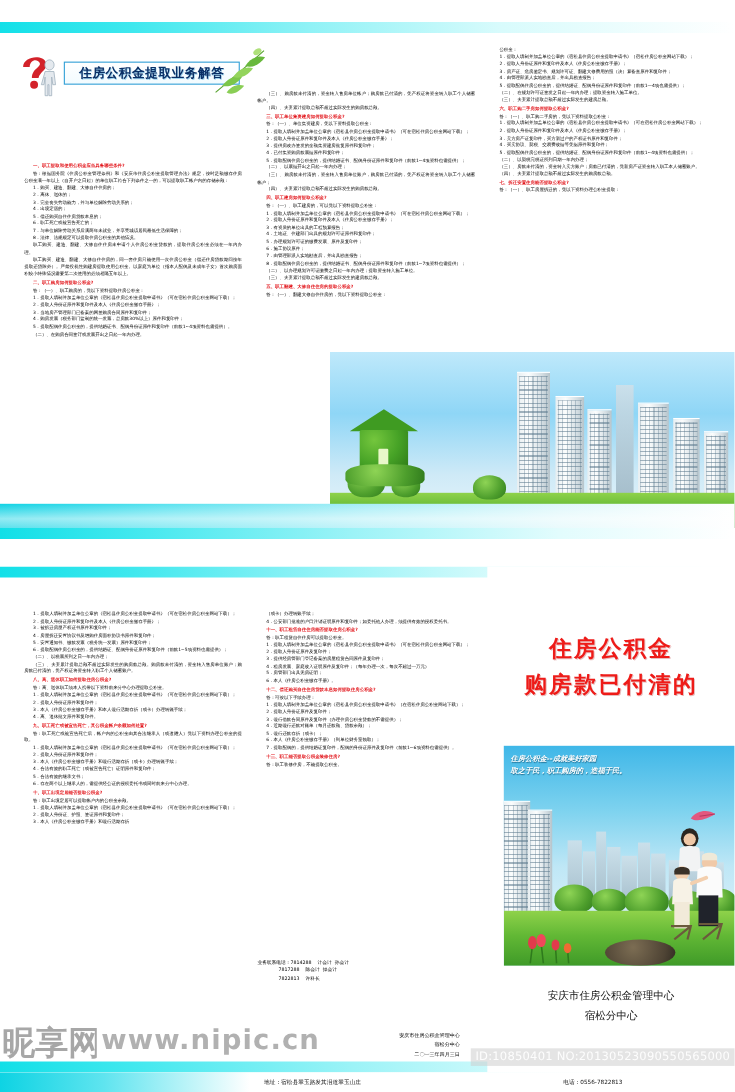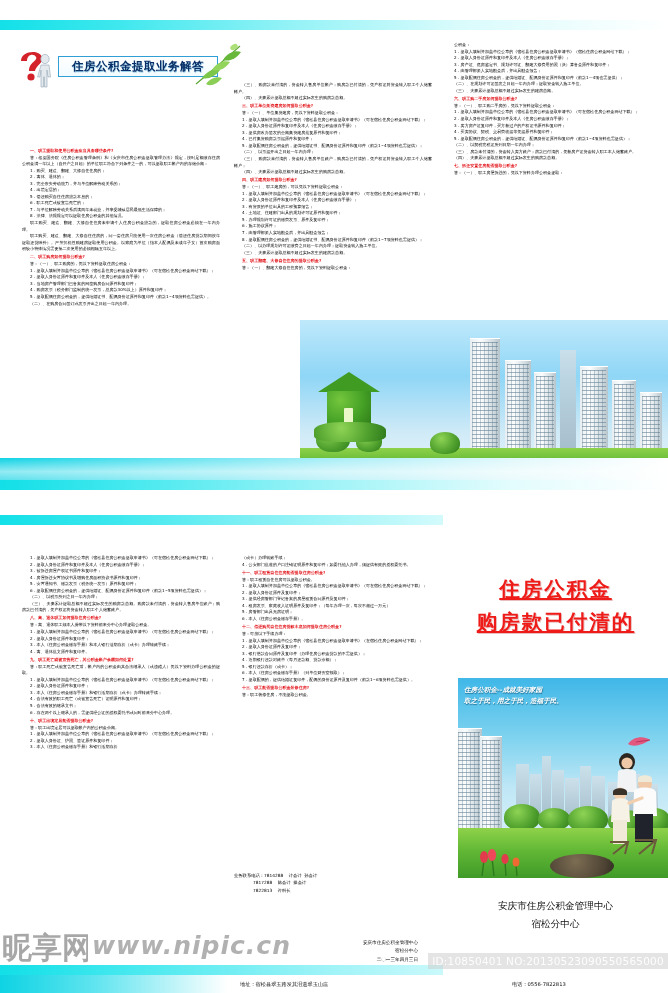--- a/index.html
+++ b/index.html
@@ -123,21 +123,20 @@
   #cover-title {
     position: absolute;
     left: 0; top: 58px; width: 225px;
     text-align: center;
     color: #ee1b18;
     font-weight: bold;
     font-size: 20.5px;
     line-height: 33px;
     letter-spacing: 2px;
     text-shadow: 1px 1px 0 rgba(160,0,0,.25);
-    text-decoration: underline;
   }
   #cover-photo {
     position: absolute;
     left: 15px; top: 163px;
     width: 210px; height: 200px;
     overflow: hidden;
     background: linear-gradient(180deg,#3fb7e8 0%, #7fd3ef 30%, #bfe7f6 55%, #cfecf8 70%);
     font-style: italic;
   }
   #photo-slogan {
@@ -206,21 +205,20 @@
   }
   #wm-text {
     position: absolute; left: 0; bottom: 30px;
     width: 300px; height: 34px;
     color: rgba(70,70,70,.42);
     font-size: 25px;
     font-weight: bold;
     letter-spacing: 1px;
     line-height: 34px;
     white-space: nowrap;
-    font-style: italic;
   }
   #idbar {
     position: absolute;
     left: 428px; bottom: 24px;
     width: 240px; height: 16px;
     background: rgba(205,205,205,.55);
     color: #fdfdfd;
     font-size: 10.5px;
     line-height: 16px;
     letter-spacing: .2px;
@@ -453,21 +451,21 @@
 
     <div id="cover">
       <div id="cover-title">
         <div>住房公积金</div>
         <div>购房款已付清的</div>
       </div>
 
       <div id="cover-photo">
         <div id="photo-slogan">
           <div>住房公积金--成就美好家园</div>
-          <div>取之于民，用之于民，造福于民。</div>
+          <div>取之于民，职工购房的，造福于民。</div>
         </div>
 
         <div class="citybox" style="left:58px; top:86px; width:13px; height:58px;"></div>
         <div class="citybox" style="left:72px; top:96px; width:11px; height:48px;"></div>
         <div class="citybox" style="left:84px; top:78px; width:9px;  height:66px;"></div>
         <div class="citybox" style="left:94px; top:92px; width:12px; height:52px;"></div>
         <div class="citybox" style="left:107px;top:100px;width:14px; height:44px;"></div>
         <div class="citybox" style="left:122px;top:88px; width:11px; height:56px;"></div>
         <div class="citybox" style="left:134px;top:98px; width:13px; height:46px;"></div>
         <div class="citybox" style="left:150px;top:104px;width:16px; height:40px;"></div>

